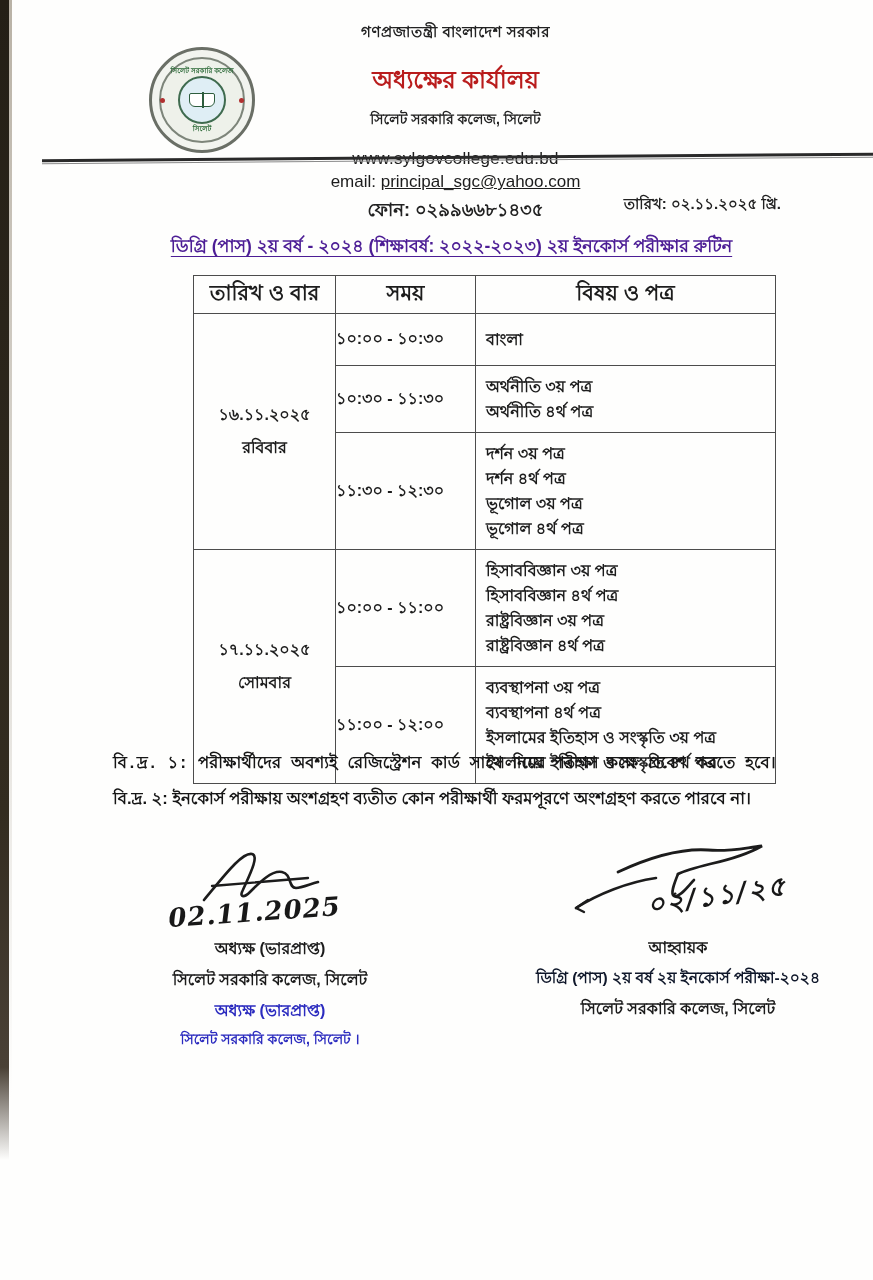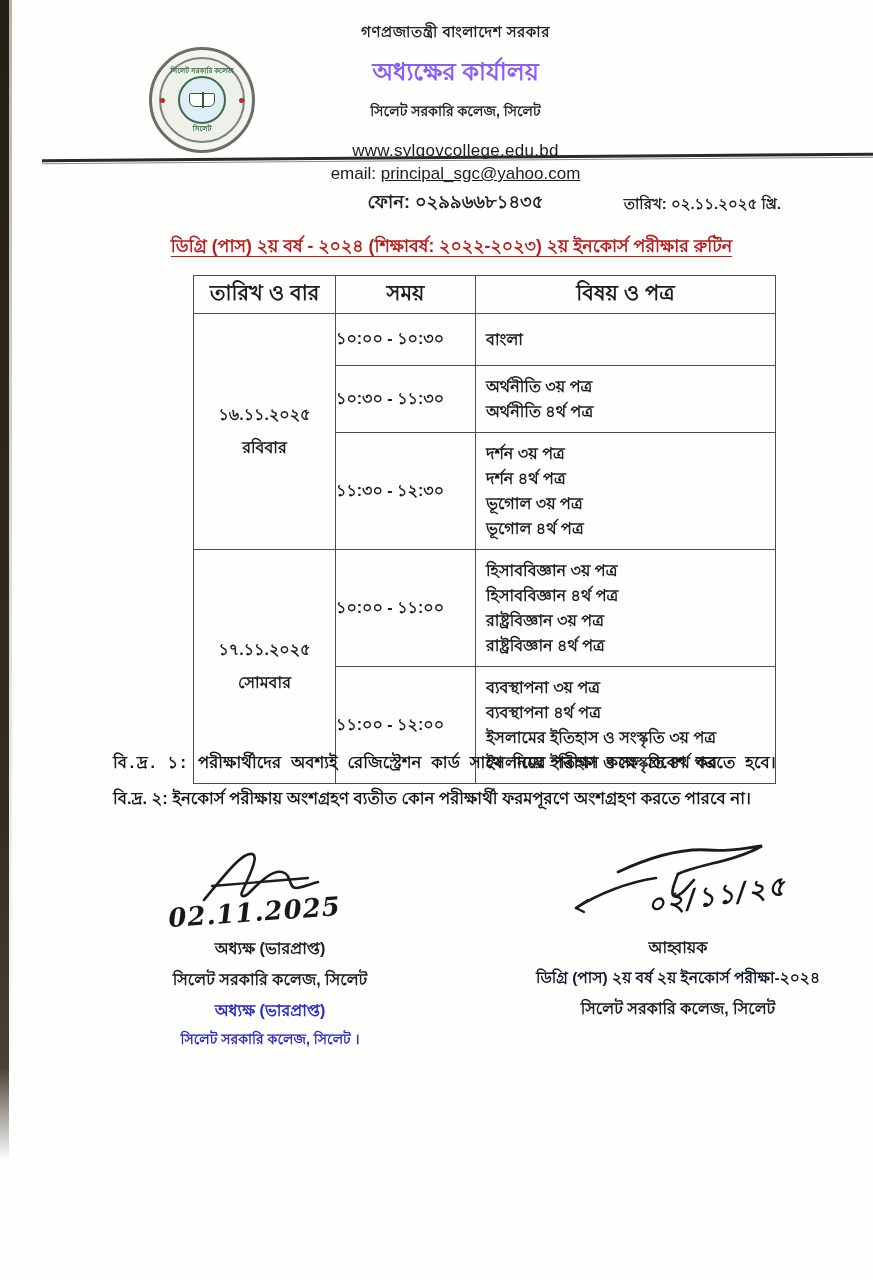--- a/index.html
+++ b/index.html
@@ -12,21 +12,21 @@
   
   .scan-edge {
     position:absolute; left:0; top:0; width:9px; height:1160px;
     background:linear-gradient(to bottom,#241f16 0%,#332c20 70%,#4a4136 92%,rgba(74,65,54,0) 100%);
   }
   .scan-edge2 { position:absolute; left:9px; top:0; width:3px; height:1100px; background:linear-gradient(to bottom,#b9b2a6,rgba(185,178,166,0)); }
 
   
   .header { position:absolute; top:20px; left:48px; right:10px; text-align:center; }
   .h-gov    { font-size:15px; font-weight:bold; letter-spacing:.5px; color:#222; }
-  .h-office { font-size:24px; font-weight:bold; margin-top:8px; color:#8b5cf6; }
+  .h-office { font-size:24px; font-weight:bold; margin-top:16px; color:#b91c1c; }
   .h-college{ font-size:14px; font-weight:bold; margin-top:7px; color:#222; }
   .h-www    { font-size:17px; margin-top:17px; color:#1c1c1c; letter-spacing:.3px; }
   .h-email  { font-size:17px; margin-top:3px; color:#1c1c1c; }
   .h-email .addr { text-decoration:underline; }
   .h-phone  { font-size:18px; font-weight:bold; margin-top:4px; color:#222; }
 
   
   .seal { position:absolute; left:149px; top:47px; width:106px; height:106px; border-radius:50%;
           border:3px solid #6a6f66; background:#f2f4ef; display:flex; align-items:center; justify-content:center; }
   .seal-ring { width:86px; height:86px; border-radius:50%; border:2px solid #7d857a; background:#eef1ea;
@@ -41,21 +41,21 @@
   .seal-arc-text { position:absolute; top:6px; left:0; right:0; text-align:center; font-size:7px; color:#2e6b3a; font-weight:bold; }
   .seal-arc-text.btm { top:auto; bottom:6px; }
 
   
   .rule { position:absolute; top:156px; left:42px; width:835px; height:3px; background:#2a2a2a; transform:rotate(-0.45deg); }
   .rule2 { position:absolute; top:160px; left:42px; width:835px; height:1px; background:#8b8b8b; transform:rotate(-0.45deg); }
 
   .doc-date { position:absolute; top:192px; right:92px; font-size:15px; font-weight:bold; color:#222; }
 
   .doc-title { position:absolute; top:233px; left:60px; right:30px; text-align:center;
-               font-size:17.5px; font-weight:bold; color:#b91c1c; text-decoration:underline; text-underline-offset:4px; }
+               font-size:17.5px; font-weight:bold; color:#4c1d95; text-decoration:underline; text-underline-offset:4px; }
 
   
   table.routine { position:absolute; top:275px; left:193px; width:582px; border-collapse:collapse; table-layout:fixed; }
   table.routine th, table.routine td { border:1.5px solid #4c4c4c; vertical-align:middle; }
   table.routine th { height:38px; font-size:21px; font-weight:bold; text-align:center; color:#1d1d1d; }
   td.c-date { text-align:center; font-size:16px; font-weight:bold; color:#1d1d1d; }
   td.c-date .day { margin-top:6px;text-align:center; }
   td.c-time { font-size:16px; font-weight:bold; color:#1d1d1d; }
   td.c-subj { padding:8px 6px 8px 10px; font-size:16px; font-weight:bold; color:#1d1d1d; }
   td.c-subj div { line-height:25px; }

